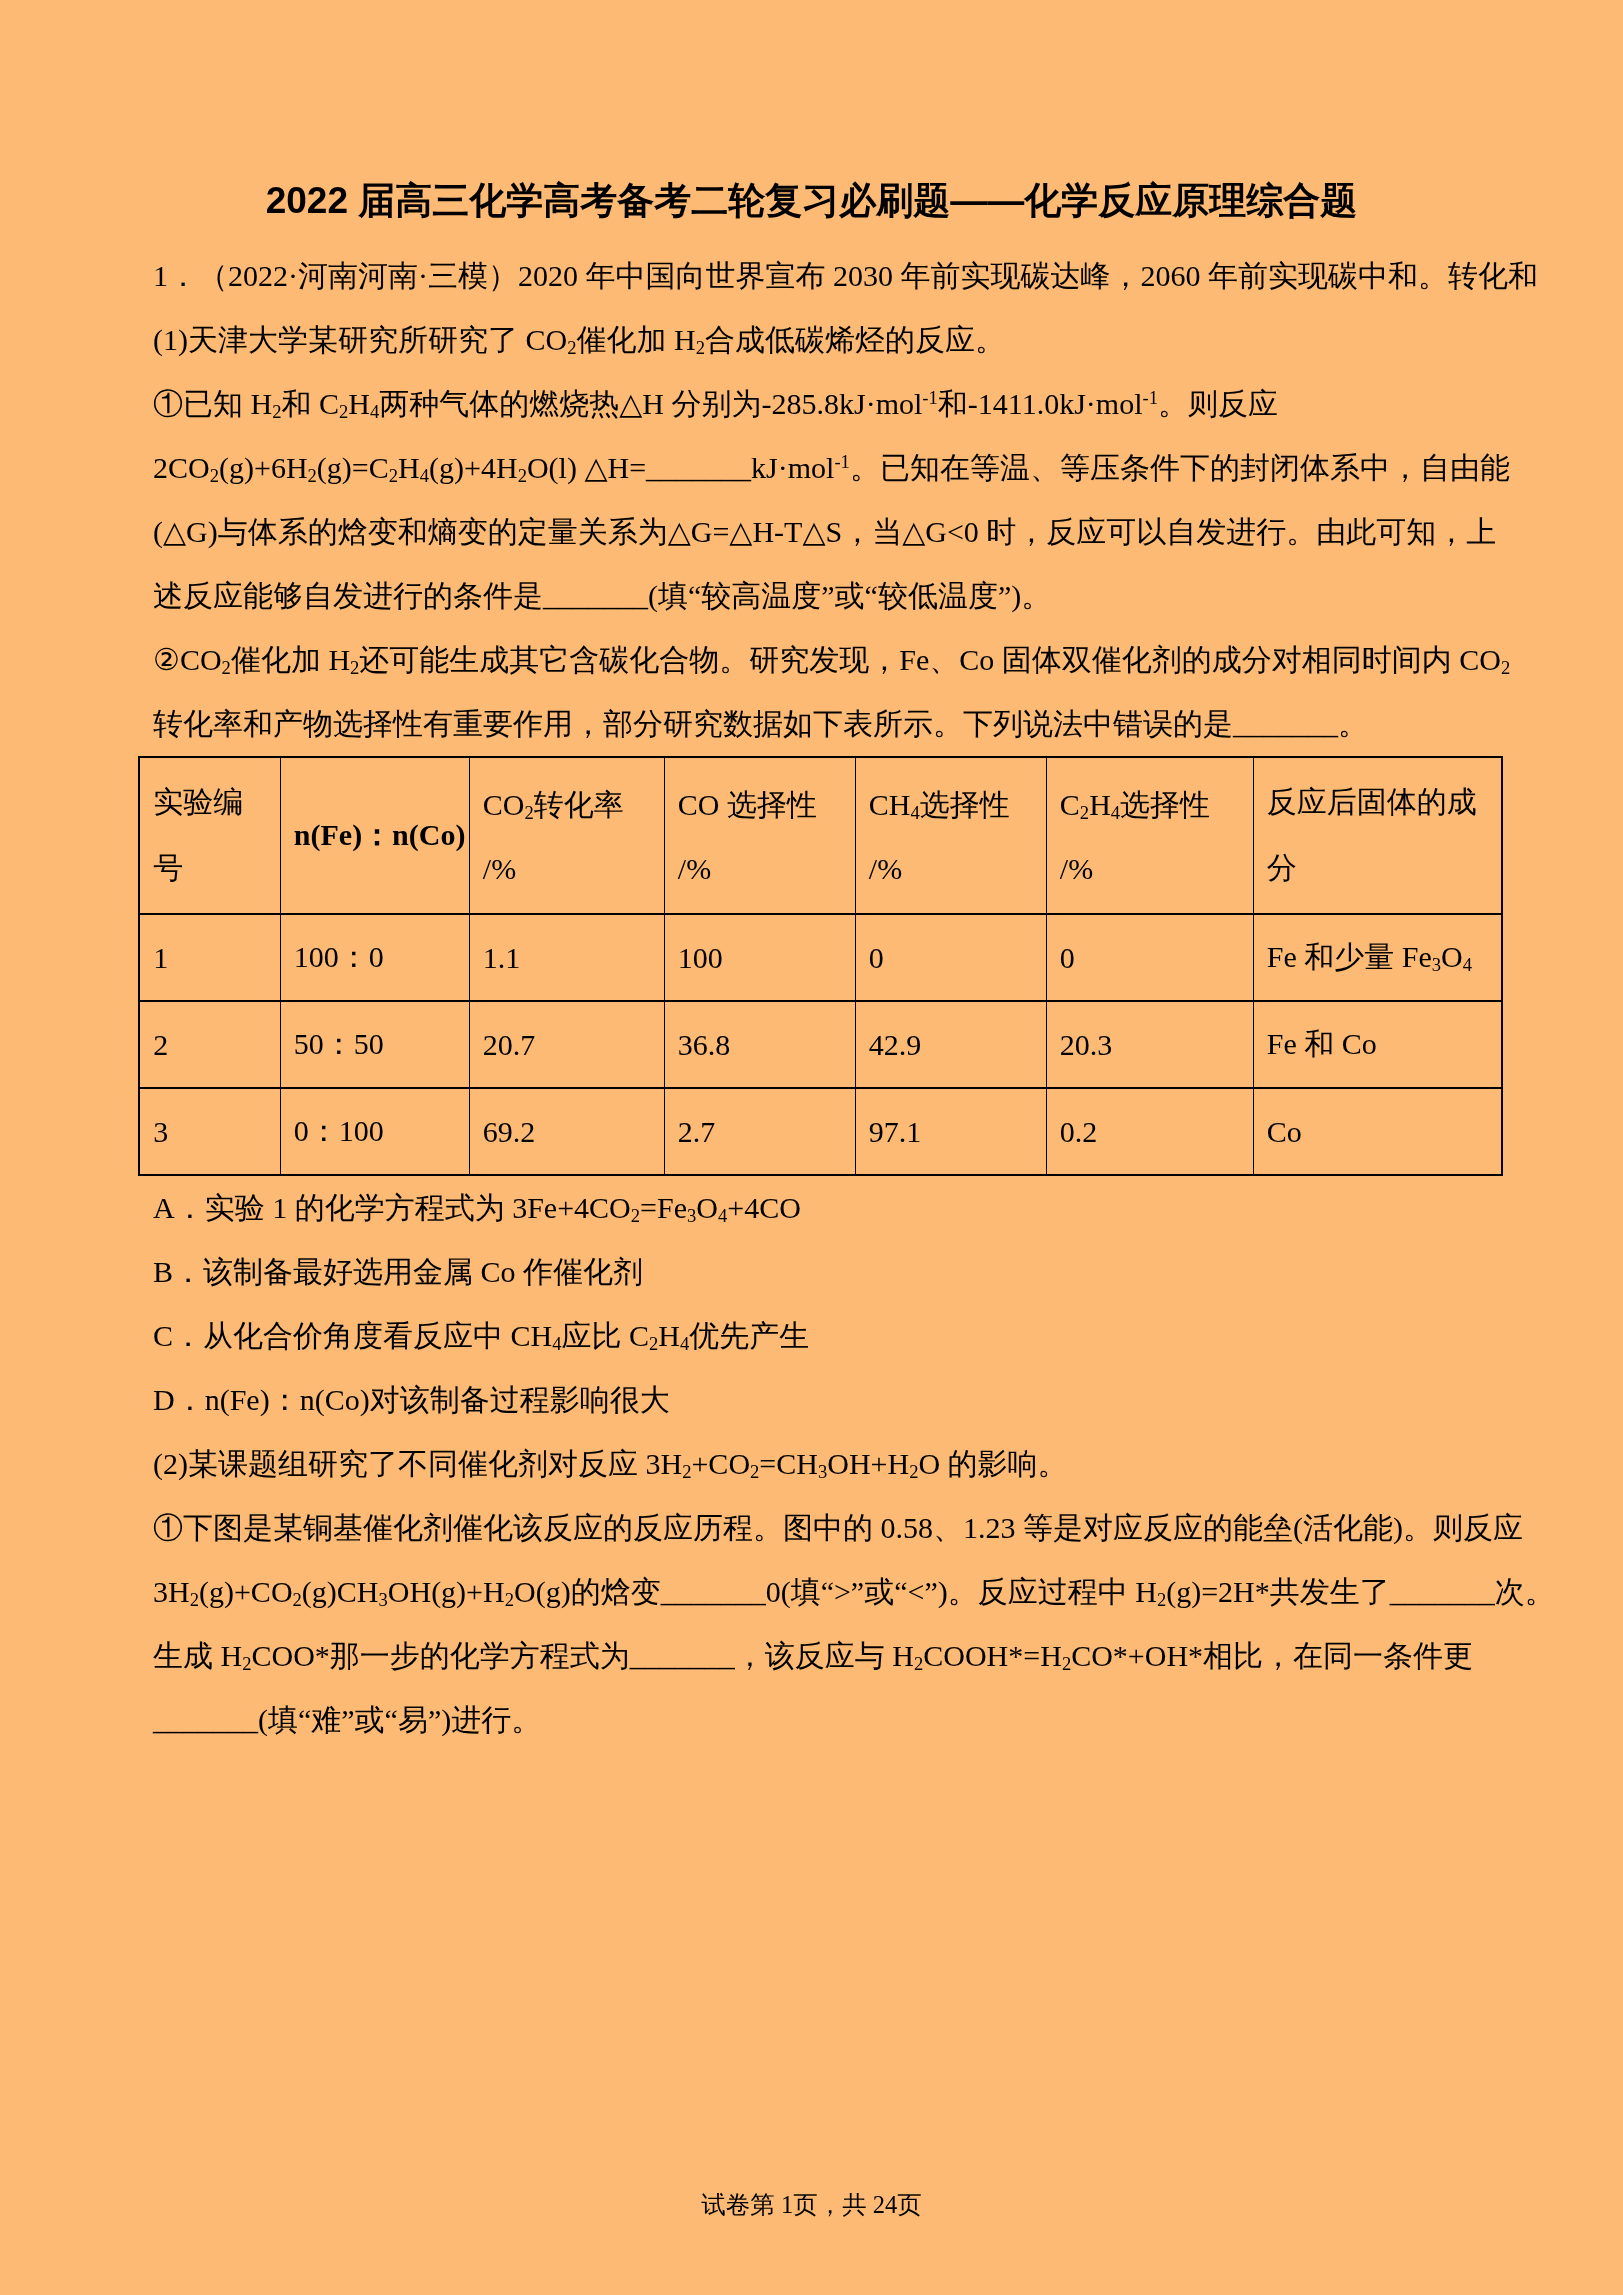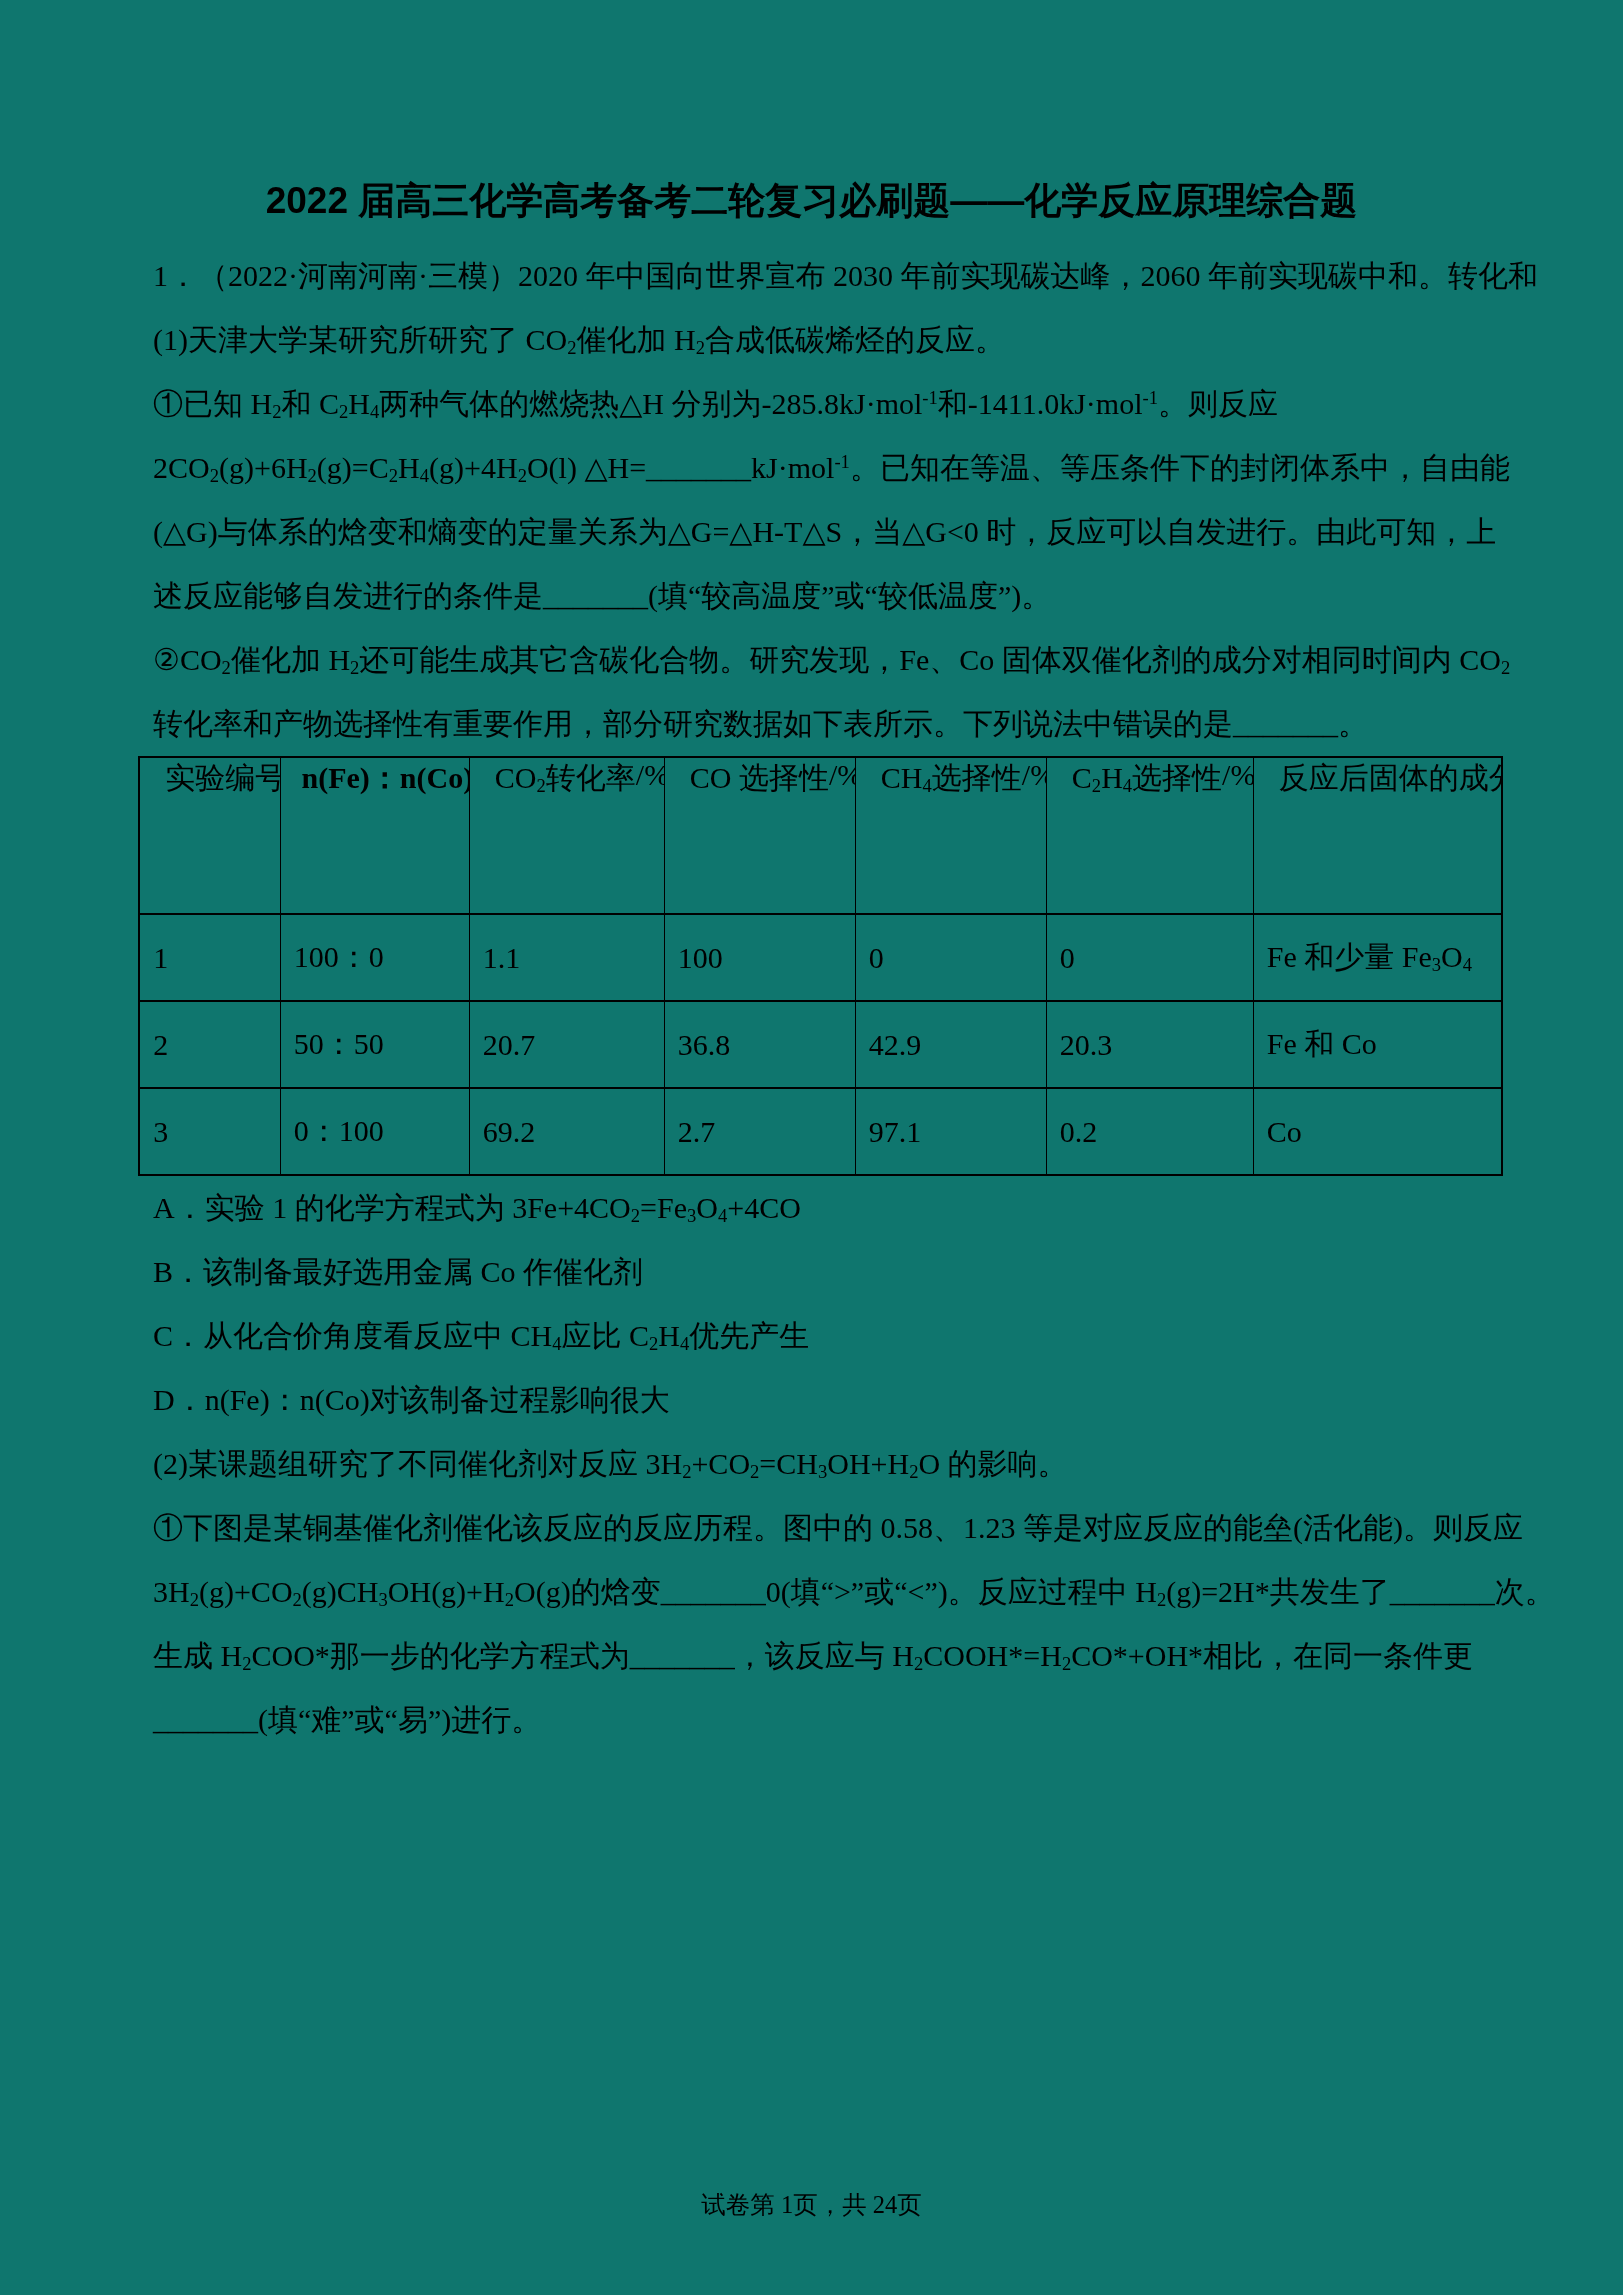--- a/index.html
+++ b/index.html
@@ -1,19 +1,19 @@
 <!DOCTYPE html>
 <html style="font-size:8.7px"><head>
 <meta charset="utf-8">
 <style>
   html,body { margin:0; padding:0; background:#888; }
   .page {
     position:relative;
     width:1623px; height:2295px;
-    background:#0f766e;
+    background:#fdba74;
     color:#000000;
     font-family:"Liberation Serif","DejaVu Serif",serif;
     overflow:hidden;
   }
   .title {
     position:absolute; top:176px; left:0; width:100%;
     text-align:center;
     font-family:"Liberation Sans","DejaVu Sans",sans-serif;
     font-weight:bold;
     font-size:37px;
@@ -48,24 +48,23 @@
     font-weight:normal;
     text-align:left;
     vertical-align:middle;
     padding:0 0 0 13px;
     white-space:nowrap;
     overflow:hidden;
   }
   .exp-table thead tr { height:155px; }
   .exp-table tbody tr { height:87px; }
   .hcell {
-    display:flex; flex-direction:row;
+    display:flex; flex-direction:column;
     justify-content:space-evenly;
     height:155px;
-    margin-left:12px;
   }
   .hcell.single { justify-content:center;font-weight:bold; }
   .footer {
     position:absolute; top:2188px; left:0; width:100%;
     text-align:center;
     font-size:24.5px;
     white-space:nowrap;
   }
 </style>
 </head>

